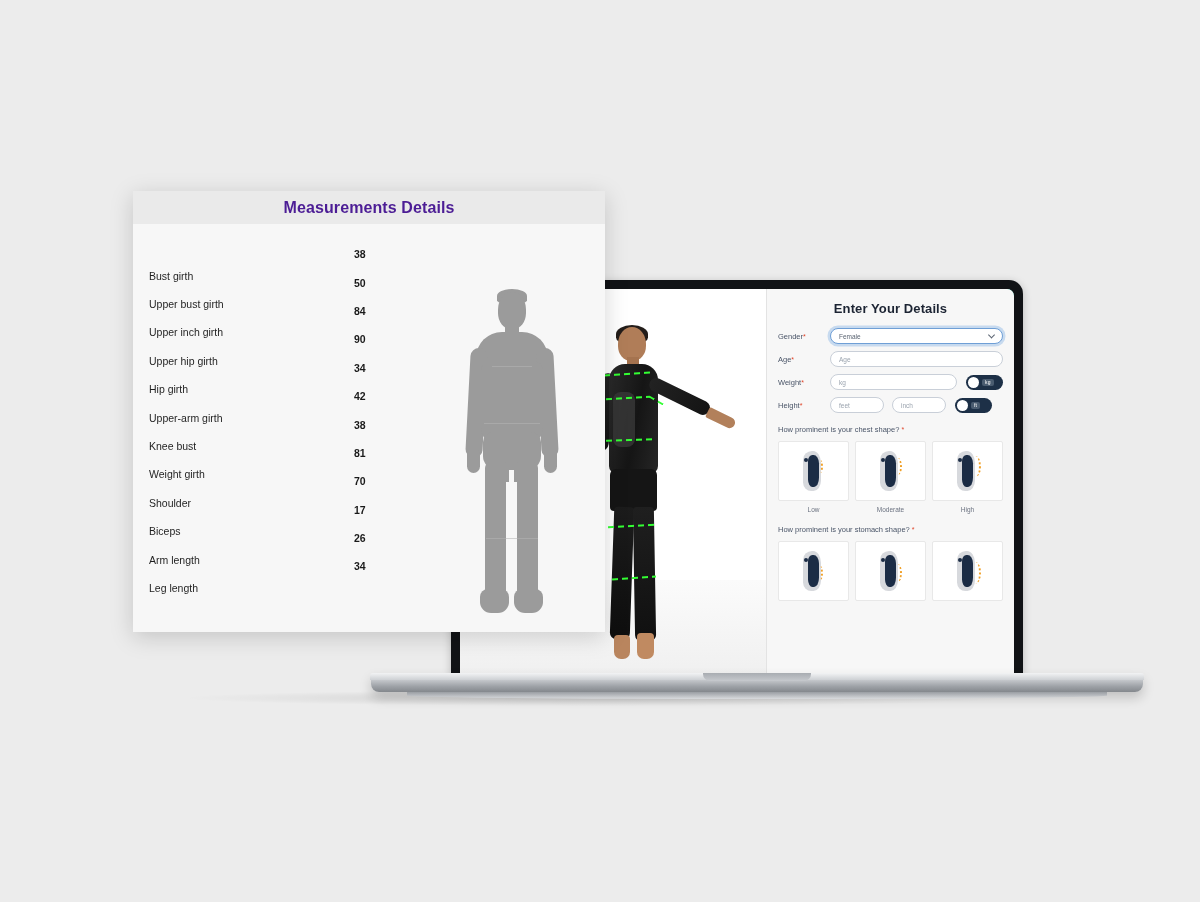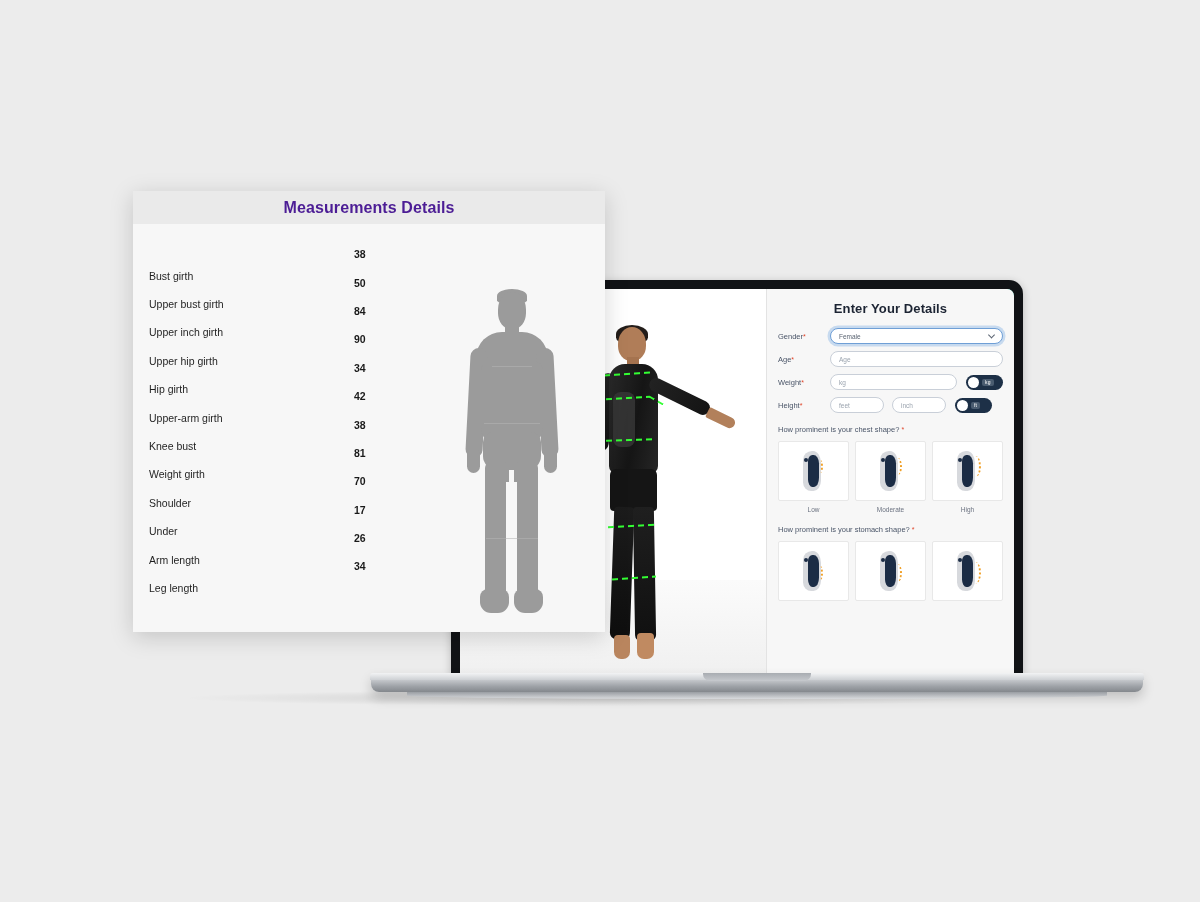--- a/index.html
+++ b/index.html
@@ -646,21 +646,21 @@
         </div>
         <div class="m-row">
           <div class="m-name">Weight girth</div>
           <div class="m-val">81</div>
         </div>
         <div class="m-row">
           <div class="m-name">Shoulder</div>
           <div class="m-val">70</div>
         </div>
         <div class="m-row">
-          <div class="m-name">Under</div>
+          <div class="m-name">Biceps</div>
           <div class="m-val">17</div>
         </div>
         <div class="m-row">
           <div class="m-name">Arm length</div>
           <div class="m-val">26</div>
         </div>
         <div class="m-row">
           <div class="m-name">Leg length</div>
           <div class="m-val">34</div>
         </div>

